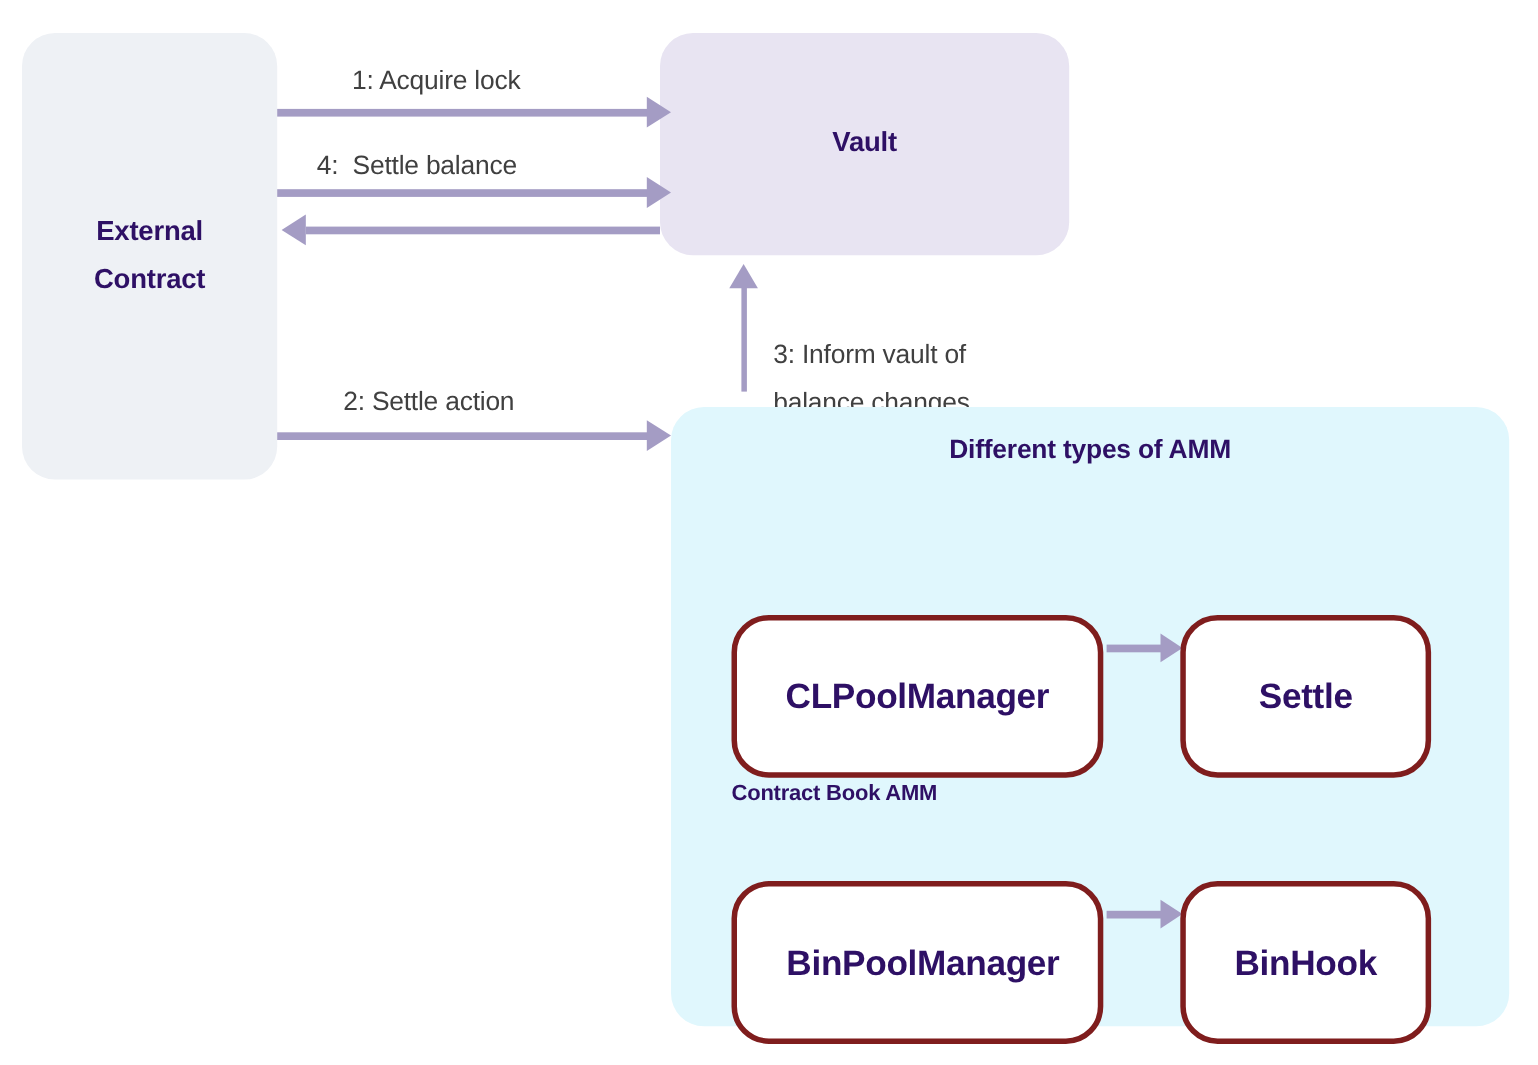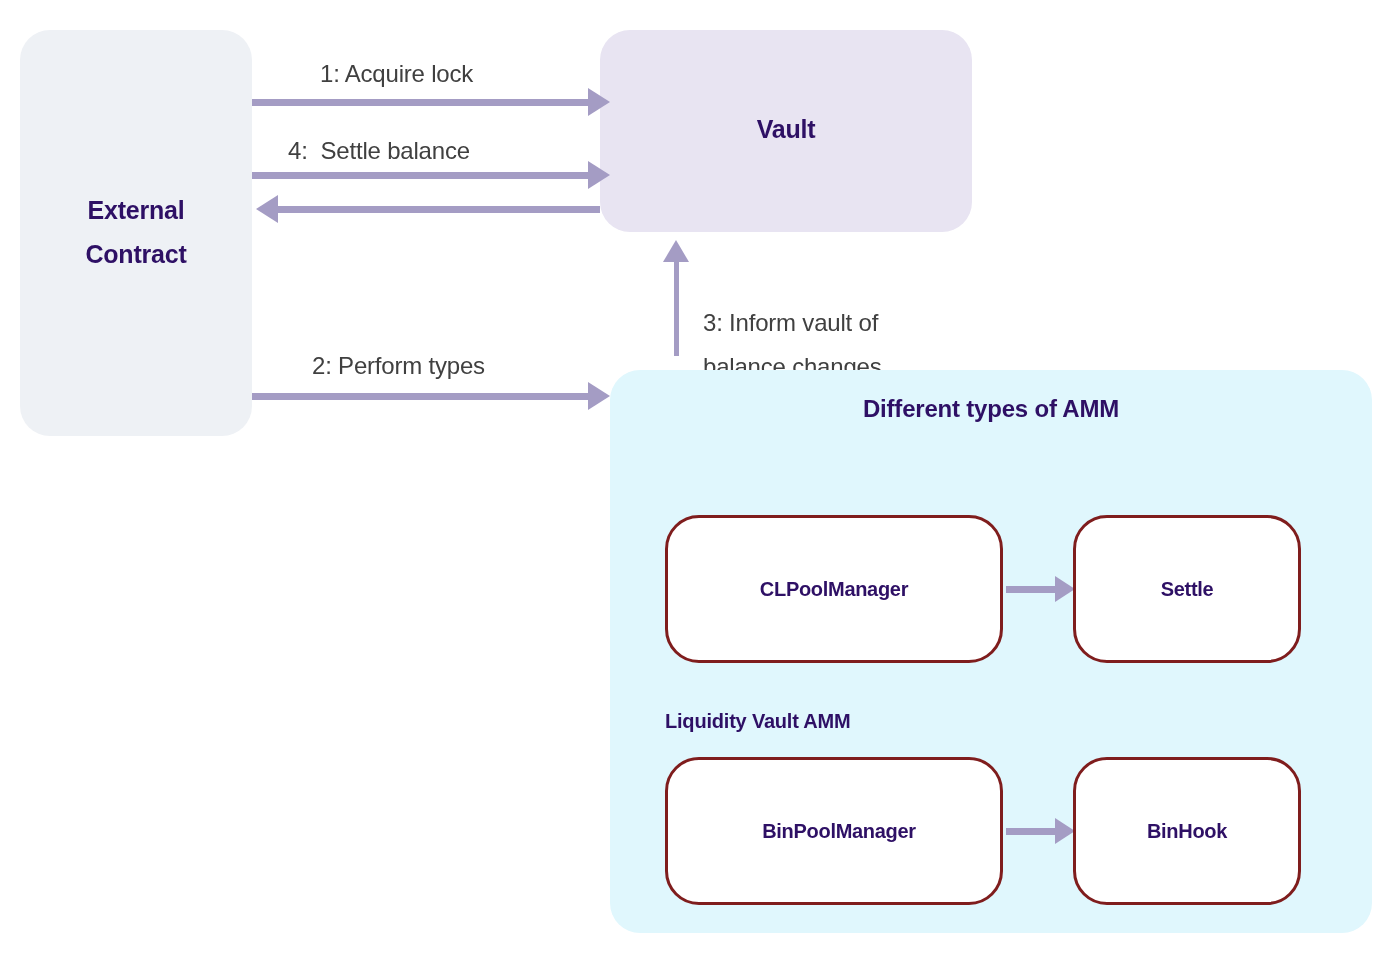--- a/index.html
+++ b/index.html
@@ -86,29 +86,30 @@
     letter-spacing: -0.2px;
     white-space: nowrap;
   }
   .amm-group-label.g1 { left: 55px; top: 100px; }
   .amm-group-label.g2 { left: 55px; top: 340px; }
 
   .pool-box {
     position: absolute;
     box-sizing: border-box;
     background: #ffffff;
-    border: 3px solid #7f1d1d;
+    border: 5px solid #7f1d1d;
     border-radius: 34px;
     display: flex;
     align-items: center;
     justify-content: center;
     color: #2e1065;
     font-weight: bold;
-    font-size: 20px;
+    font-size: 32px;
     letter-spacing: -0.3px;
+    margin-top: 44px;
   }
   .pool-box.mgr1 { left: 55px;  top: 145px; width: 338px; height: 148px; }
   .pool-box.hook1{ left: 463px; top: 145px; width: 228px; height: 148px; }
   .pool-box.mgr2 { left: 55px;  top: 387px; width: 338px; height: 148px; padding-left: 10px; }
   .pool-box.hook2{ left: 463px; top: 387px; width: 228px; height: 148px; }
 
   
   .arrow-h {
     position: absolute;
     height: 7px;
@@ -196,37 +197,37 @@
   <div class="arrow-h" style="left:252px; top:172px; width:338px;"></div>
   <div class="arrow-head-right" style="left:588px; top:161px;"></div>
 
   <div class="arrow-h" style="left:278px; top:206px; width:322px;"></div>
   <div class="arrow-head-left" style="left:256px; top:195px;"></div>
 
   <div class="arrow-v" style="left:674px; top:258px; height:98px;"></div>
   <div class="arrow-head-up" style="left:663px; top:240px;"></div>
   <div class="edge-label multiline" style="left:703px; top:273px;margin-top:28px;">3: Inform vault of balance changes</div>
 
-  <div class="edge-label" style="left:312px; top:352px;">2: Perform types</div>
+  <div class="edge-label" style="left:312px; top:352px;">2: Settle action</div>
   <div class="arrow-h" style="left:252px; top:393px; width:338px;"></div>
   <div class="arrow-head-right" style="left:588px; top:382px;"></div>
 
   <div class="amm-panel">
 
     <div class="amm-title">Different types of AMM</div>
 
 
     <div class="pool-box mgr1">CLPoolManager</div>
 
     <div class="conn-line" style="left:396px; top:216px; width:52px;"></div>
     <div class="conn-head" style="left:445px; top:206px;"></div>
 
     <div class="pool-box hook1">Settle</div>
 
-    <div class="amm-group-label g2">Liquidity Vault AMM</div>
+    <div class="amm-group-label g2">Contract Book AMM</div>
 
     <div class="pool-box mgr2">BinPoolManager</div>
 
     <div class="conn-line" style="left:396px; top:458px; width:52px;"></div>
     <div class="conn-head" style="left:445px; top:448px;"></div>
 
     <div class="pool-box hook2">BinHook</div>
 
   </div>
 

